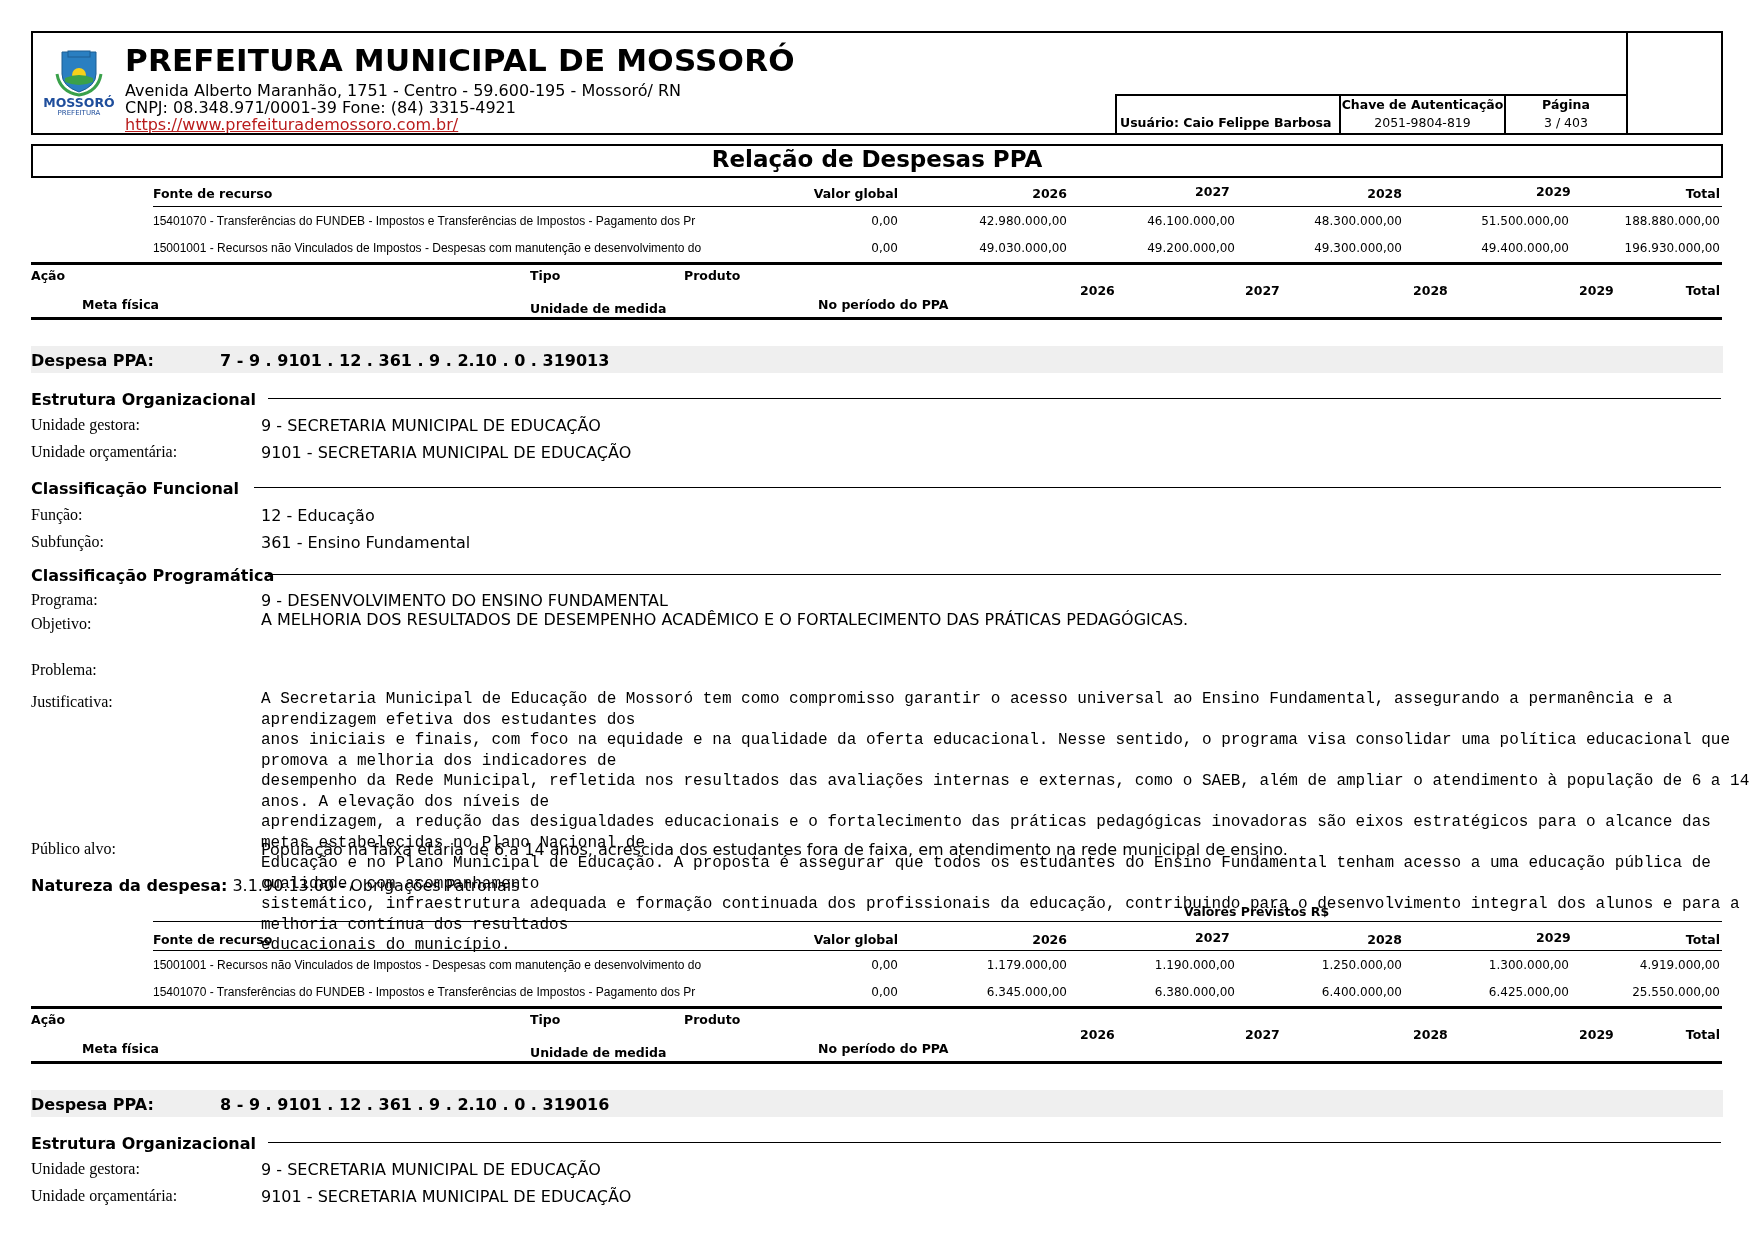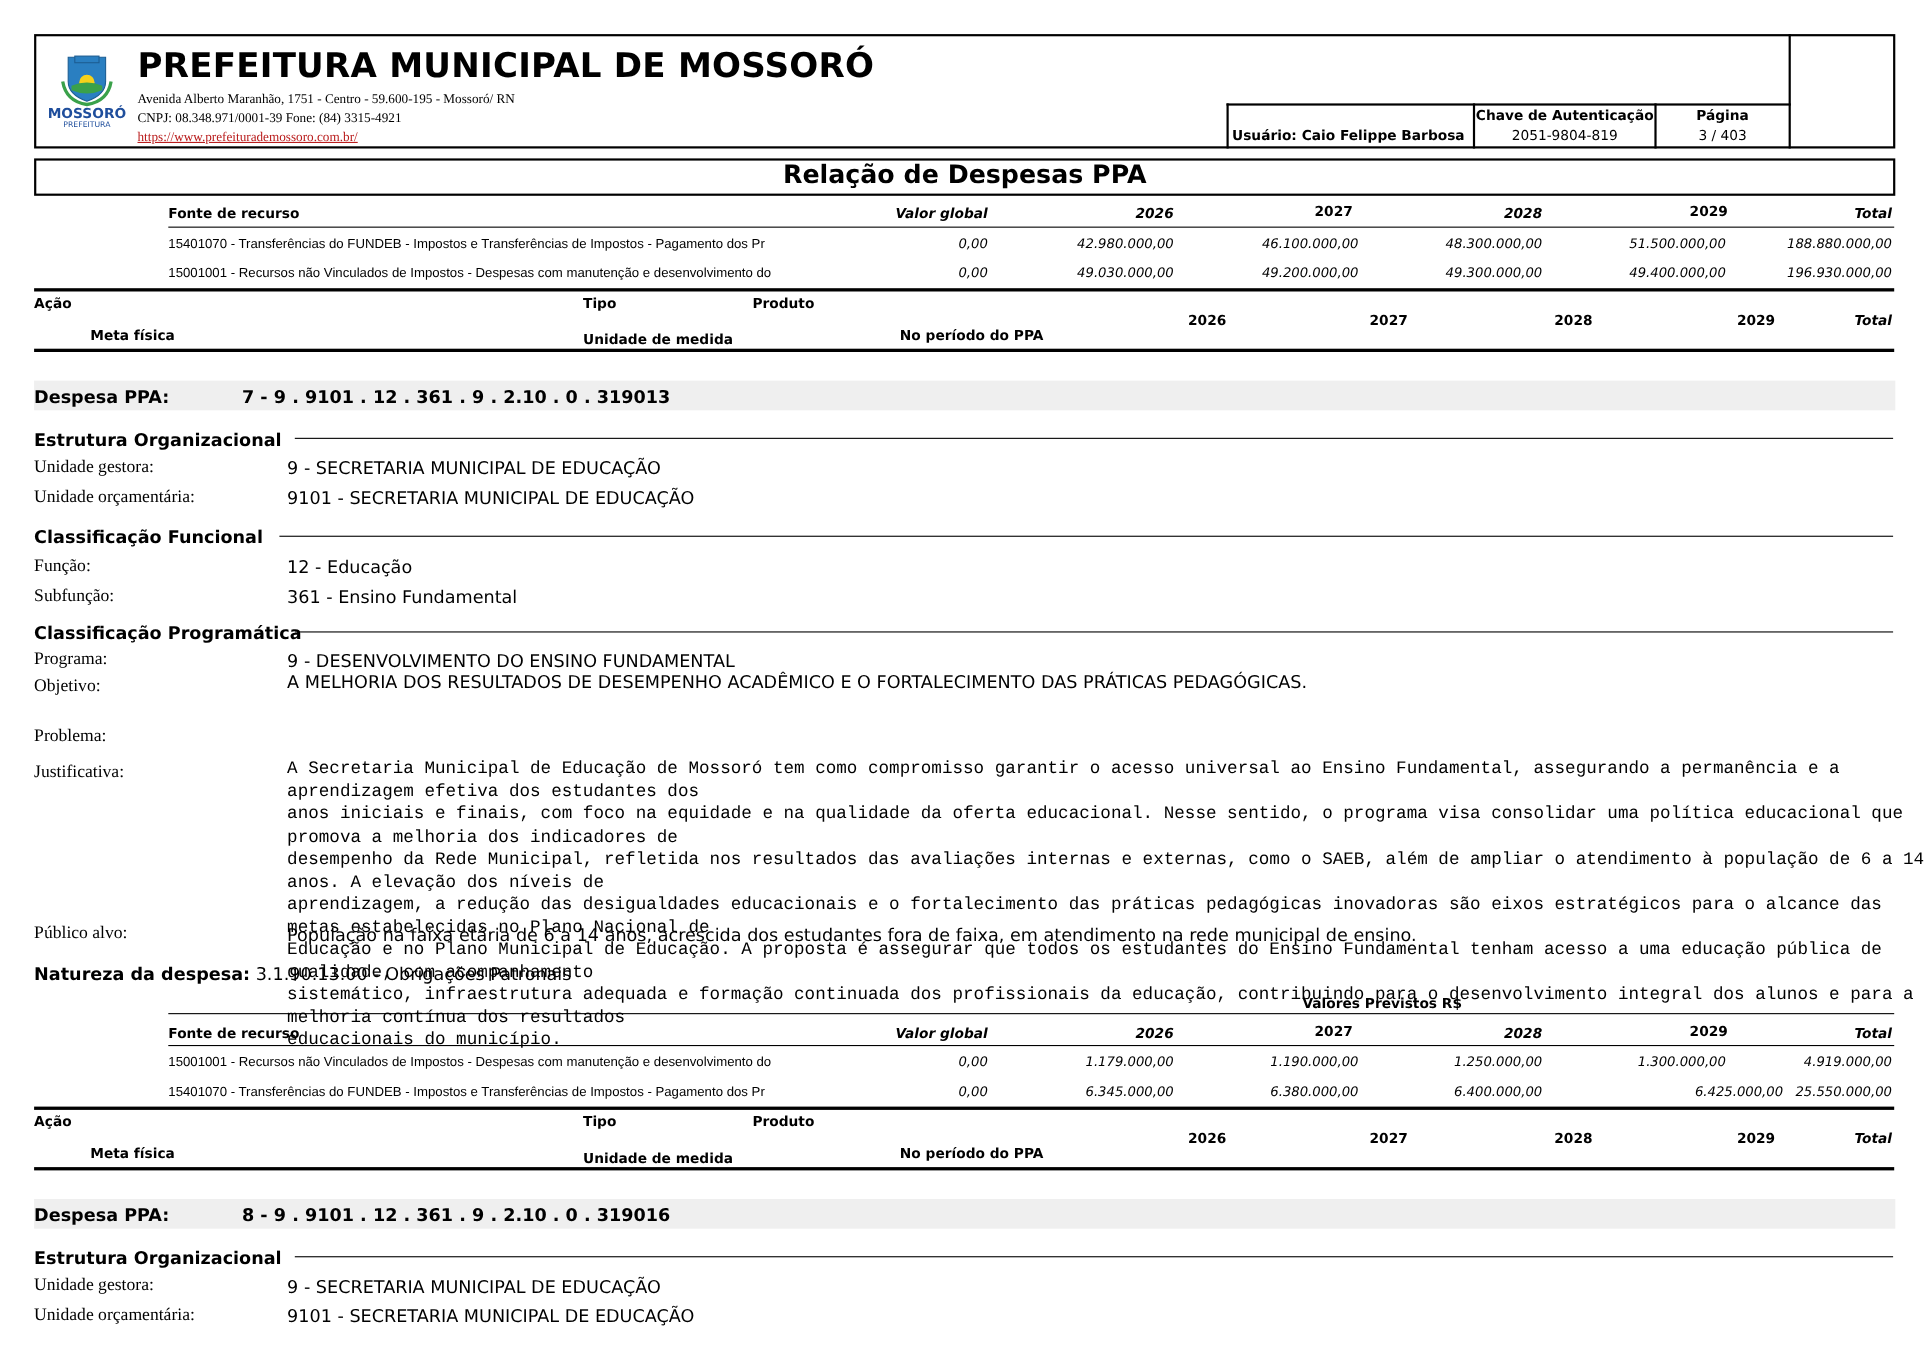--- a/index.html
+++ b/index.html
@@ -6,29 +6,29 @@
   body { width:1755px; height:1240px; position:relative; overflow:hidden;
          font-family:"DejaVu Sans", "Liberation Sans", sans-serif; color:#000; }
   .abs { position:absolute; }
   .condensed { font-family:"Liberation Sans Narrow","Liberation Sans", sans-serif; }
   .hdr-box { left:31px; top:31px; width:1692px; height:104px; border:2px solid #000; box-sizing:border-box; }
   .hdr-divider { left:1626px; top:31px; width:2px; height:104px; background:#000; }
   .info-box { left:1115px; top:94px; width:513px; height:41px; border:2px solid #000; border-right:none; box-sizing:border-box; border-bottom:none; }
   .info-sep { top:94px; width:2px; height:41px; background:#000; }
   .logo { left:48px; top:48px; width:62px; height:68px; }
   .title-main { left:125px; top:42px; font-size:31px; font-weight:bold; letter-spacing:0.2px; }
-  .addr { left:125px; font-size:12px; line-height:17px;font-family:Liberation Serif, serif; }
+  .addr { left:125px; font-size:16px; line-height:17px; }
   .addr a { color:#b91c1c; text-decoration:underline;text-align:center; }
   .info-label { font-size:12.5px; font-weight:bold; text-align:center; }
   .info-val { font-size:12.5px; text-align:center; }
   .report-box { left:31px; top:144px; width:1692px; height:34px; border:2px solid #000; box-sizing:border-box; }
   .report-title { left:31px; top:146px; width:1692px; text-align:center; font-size:23px; font-weight:bold; }
   .th { font-size:12.5px; font-weight:bold; }
   .td { font-size:12px; }
-  .r { text-align:right;font-style:italic; }
+  .r { text-align:right; }
   .hr-thin { height:1px; background:#000; }
   .hr-thick { height:3px; background:#000; }
   .band { left:31px; width:1692px; height:27px; background:#efefef; }
   .band-label { font-size:16px; font-weight:bold; }
   .sec-h { font-size:16px; font-weight:bold; }
   .lbl { font-size:16px;font-family:Liberation Serif, serif; }
   .val { font-size:16px; }
   .para { font-size:16px; line-height:20.5px; }
 </style>
 </head>
@@ -176,21 +176,21 @@
     <div class="abs td r" style="left:1275px;top:958px;width:127px;">1.250.000,00</div>
     <div class="abs td r" style="left:1442px;top:958px;width:127px;">1.300.000,00</div>
     <div class="abs td r" style="left:1580px;top:958px;width:140px;">4.919.000,00</div>
   </div>
   <div>
     <div class="abs td condensed" style="left:153px;top:985px;">15401070 - Transferências do FUNDEB - Impostos e Transferências de  Impostos - Pagamento dos Pr</div>
     <div class="abs td r" style="left:780px;top:985px;width:118px;">0,00</div>
     <div class="abs td r" style="left:940px;top:985px;width:127px;">6.345.000,00</div>
     <div class="abs td r" style="left:1108px;top:985px;width:127px;">6.380.000,00</div>
     <div class="abs td r" style="left:1275px;top:985px;width:127px;">6.400.000,00</div>
-    <div class="abs td r" style="left:1494px;top:985px;width:127px;">6.425.000,00</div>
+    <div class="abs td r" style="left:1442px;top:985px;width:127px;">6.425.000,00</div>
     <div class="abs td r" style="left:1580px;top:985px;width:140px;">25.550.000,00</div>
   </div>
   <div class="abs hr-thick" style="left:31px;top:1006px;width:1691px;"></div>
 
   <div class="abs th" style="left:31px;top:1012px;">Ação</div>
   <div class="abs th" style="left:530px;top:1012px;">Tipo</div>
   <div class="abs th" style="left:684px;top:1012px;">Produto</div>
   <div class="abs th" style="left:82px;top:1041px;">Meta física</div>
   <div class="abs th" style="left:530px;top:1045px;">Unidade de medida</div>
   <div class="abs th" style="left:818px;top:1041px;">No período do PPA</div>

